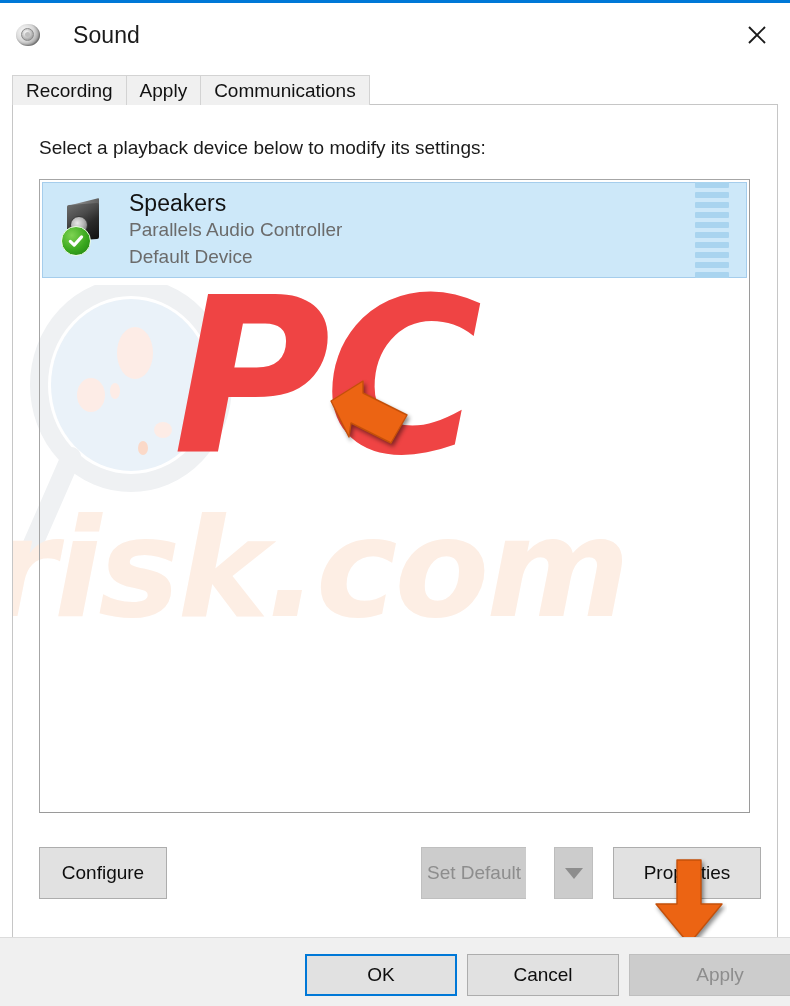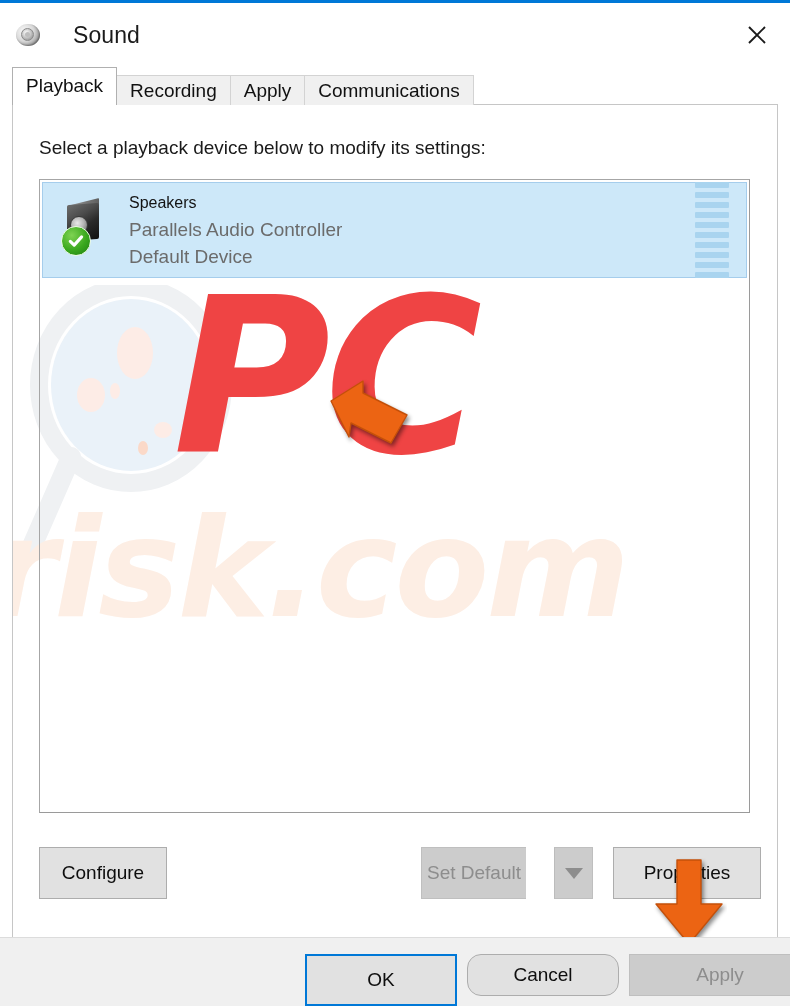--- a/index.html
+++ b/index.html
@@ -248,21 +248,21 @@
   }
   .dev-check svg { display: block; }
   #device-texts {
     margin-left: 16px;
     display: flex;
     flex-direction: column;
     justify-content: center;
     flex: 1 1 auto;
   }
   #dev-name {
-    font-size: 16px;
+    font-size: 23px;
     color: #131313;
     line-height: 26px;
   }
   #dev-desc, #dev-status {
     font-size: 19px;
     color: #6b6b6b;
     line-height: 27px;
   }
   #vu-meter {
     margin-right: 17px;
@@ -341,28 +341,28 @@
     width: 790px;
     height: 72px;
     background: #f0f0f0;
     border-top: 1px solid #dcdcdc;
     box-sizing: border-box;
     z-index: 6;
   }
   #btn-ok {
     position: absolute;
     left: 305px; top: 16px;
-    width: 152px; height: 52px;
+    width: 152px; height: 42px;
     background: #e1e1e1;
     border: 2px solid #0078d7;
   }
   #btn-cancel {
     position: absolute;
     left: 467px; top: 16px;
-    width: 152px; height: 42px; border-radius: 14px;
+    width: 152px; height: 42px;
   }
   #btn-apply {
     position: absolute;
     left: 629px; top: 16px;
     width: 182px; height: 42px;
   }
 
   
   .arrow {
     position: absolute;
@@ -386,23 +386,20 @@
     <div id="title-text">Sound</div>
     <div id="close-btn">
       <svg width="26" height="26" viewBox="0 0 26 26" aria-hidden="true">
         <line x1="5" y1="5" x2="21" y2="21" stroke="#1a1a1a" stroke-width="1.9"></line>
         <line x1="21" y1="5" x2="5" y2="21" stroke="#1a1a1a" stroke-width="1.9"></line>
       </svg>
     </div>
   </div>
 
   <div id="tabstrip">
-    <div class="tab active">
-      <span>Playback</span>
-    </div>
     <div class="tab">
       <span>Recording</span>
     </div>
     <div class="tab">
       <span>Apply</span>
     </div>
     <div class="tab">
       <span>Communications</span>
     </div>
   </div>

